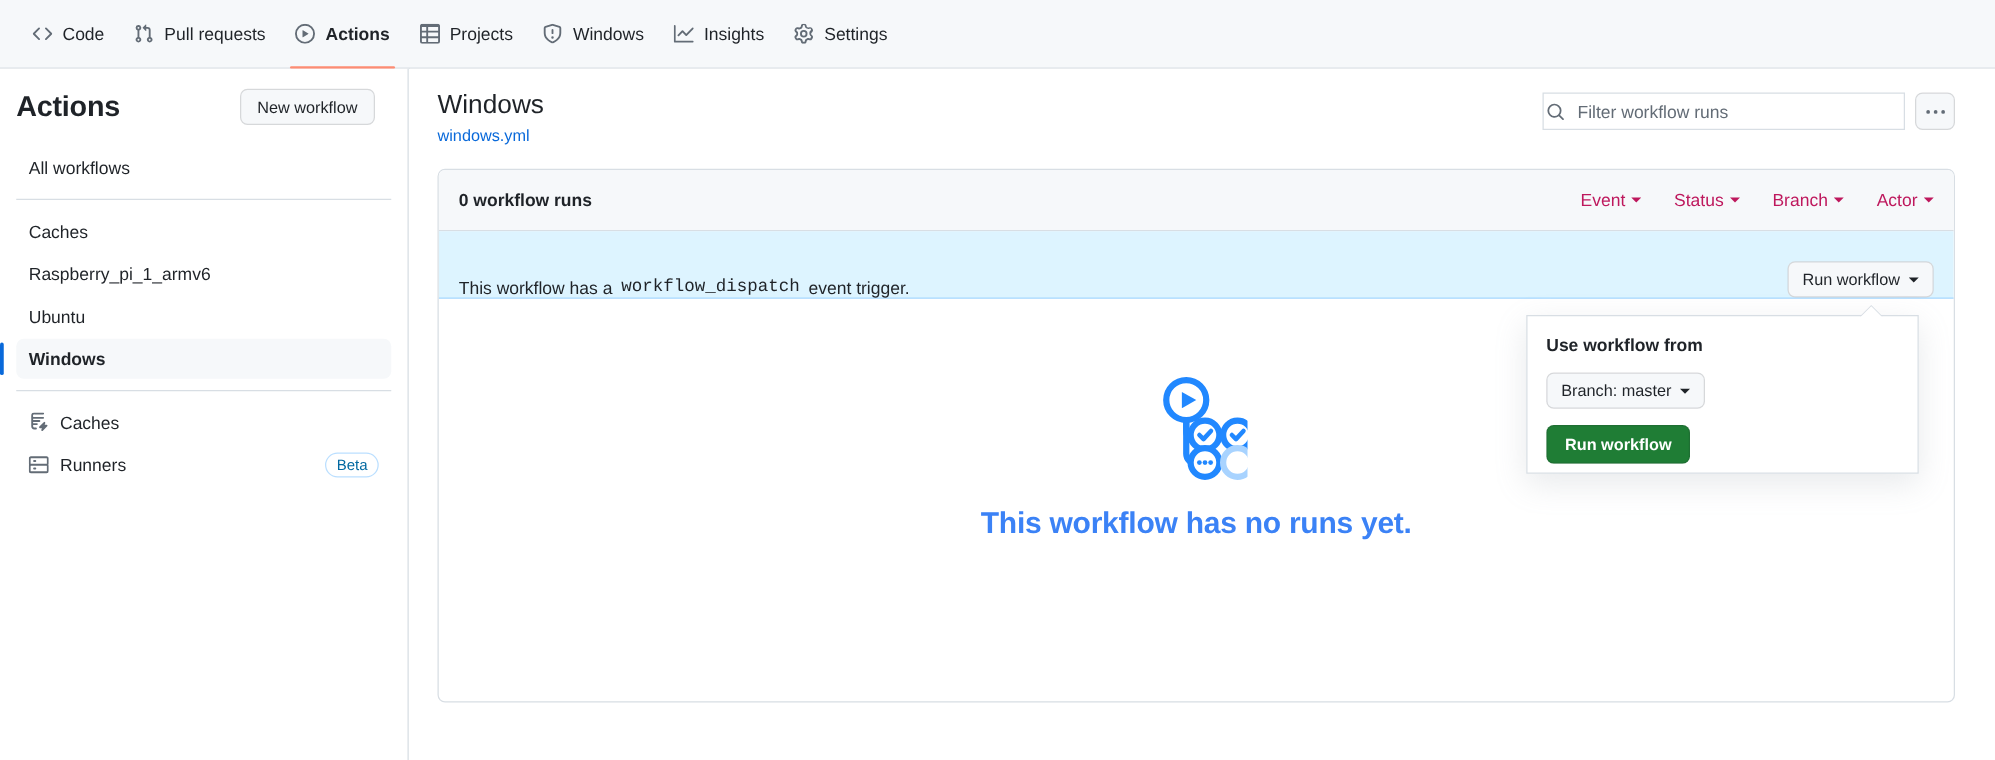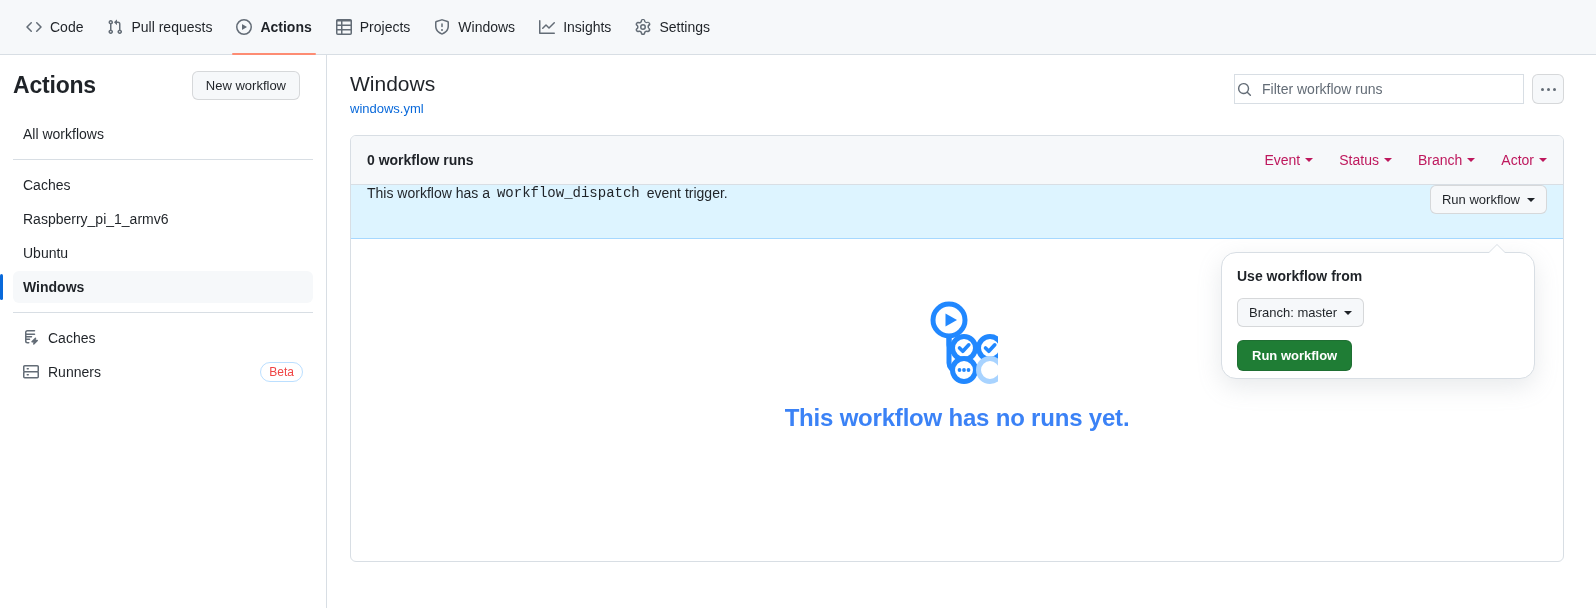--- a/index.html
+++ b/index.html
@@ -79,21 +79,21 @@
   .sb-divider {
     height: 1px; background: #d8dee4;
     margin: 9px 13px 9px 13px;
   }
   .sb-group-label {
     font-size: 12px; font-weight: 700; color: #636c76;
     padding: 0 23px; margin-bottom: 8px; margin-top: 2px;
   }
   .beta-badge {
     margin-left: auto;
-    font-size: 12px; color: #ef4444;
+    font-size: 12px; color: #0369a1;
     border: 1px solid #54aeff66;
     border-radius: 2em; padding: 1px 8px;
     line-height: 16px;
   }
 
   
   .main {
     position: absolute; top: 55px; left: 328px;
     width: 1268px; height: 553px;
     background: #ffffff;
@@ -149,21 +149,21 @@
   .caret {
     width: 0; height: 0;
     border-left: 4px solid transparent;
     border-right: 4px solid transparent;
     border-top: 4px solid currentColor;
     display: inline-block;
   }
 
   .dispatch-banner {
     position: relative;
-    display: flex; align-items: flex-start;
+    display: flex; align-items: flex-end;
     height: 54px; padding: 0 16px;
     background: #ddf4ff;
     border-bottom: 1px solid #54aeff66;
     font-size: 14px; color: #1f2328;
   }
   .mono {
     font-family: "Liberation Mono", monospace;
     font-size: 14px; background: transparent;
   }
   .run-wf-btn {
@@ -185,21 +185,21 @@
   .empty-title {
     font-size: 24px; font-weight: 700; color: #3b82f6;
     margin-top: 15px; letter-spacing: -0.2px;
   }
 
   
   .dropdown {
     position: absolute; left: 1221px; top: 252px;
     width: 314px; height: 127px;
     background: #ffffff;
-    border: 1px solid #d8dee4; border-radius: 15px;
+    border: 1px solid #d8dee4; border-radius: 0;
     box-shadow: 0 8px 24px rgba(140,149,159,.2);
     padding: 15px;
     z-index: 30;
   }
   .dropdown::after, .dropdown::before {
     content: ""; position: absolute;
     width: 0; height: 0;
     border-left: 9px solid transparent;
     border-right: 9px solid transparent;
   }

